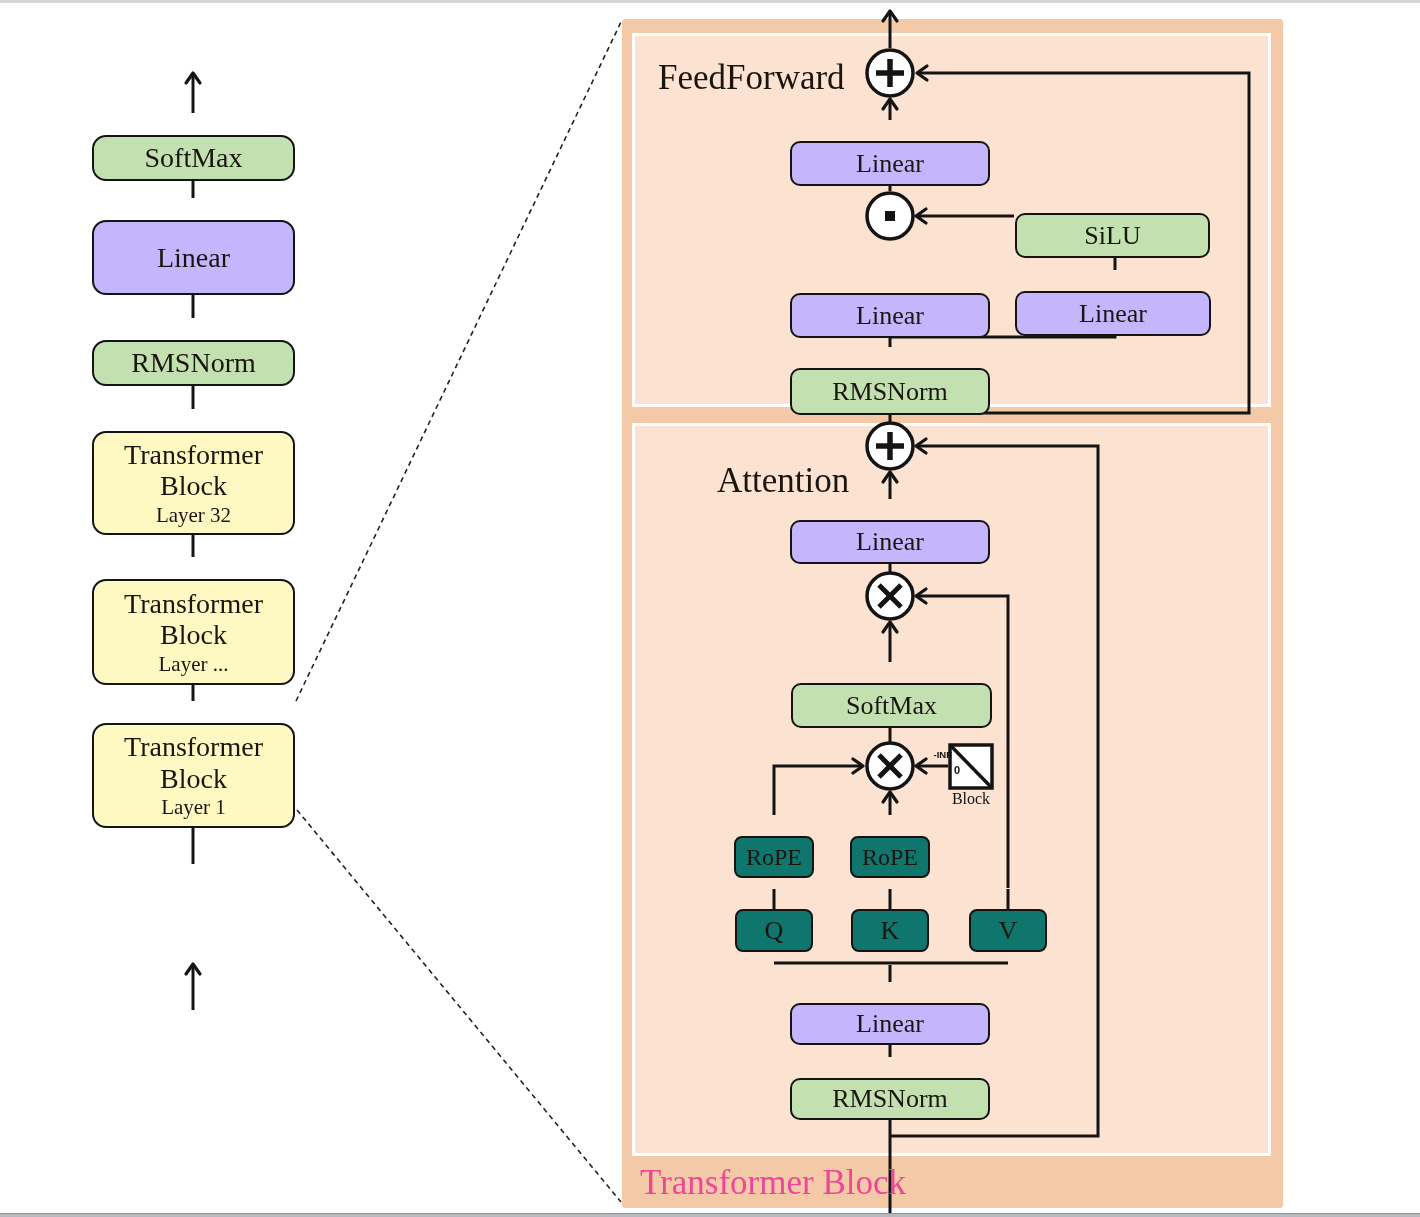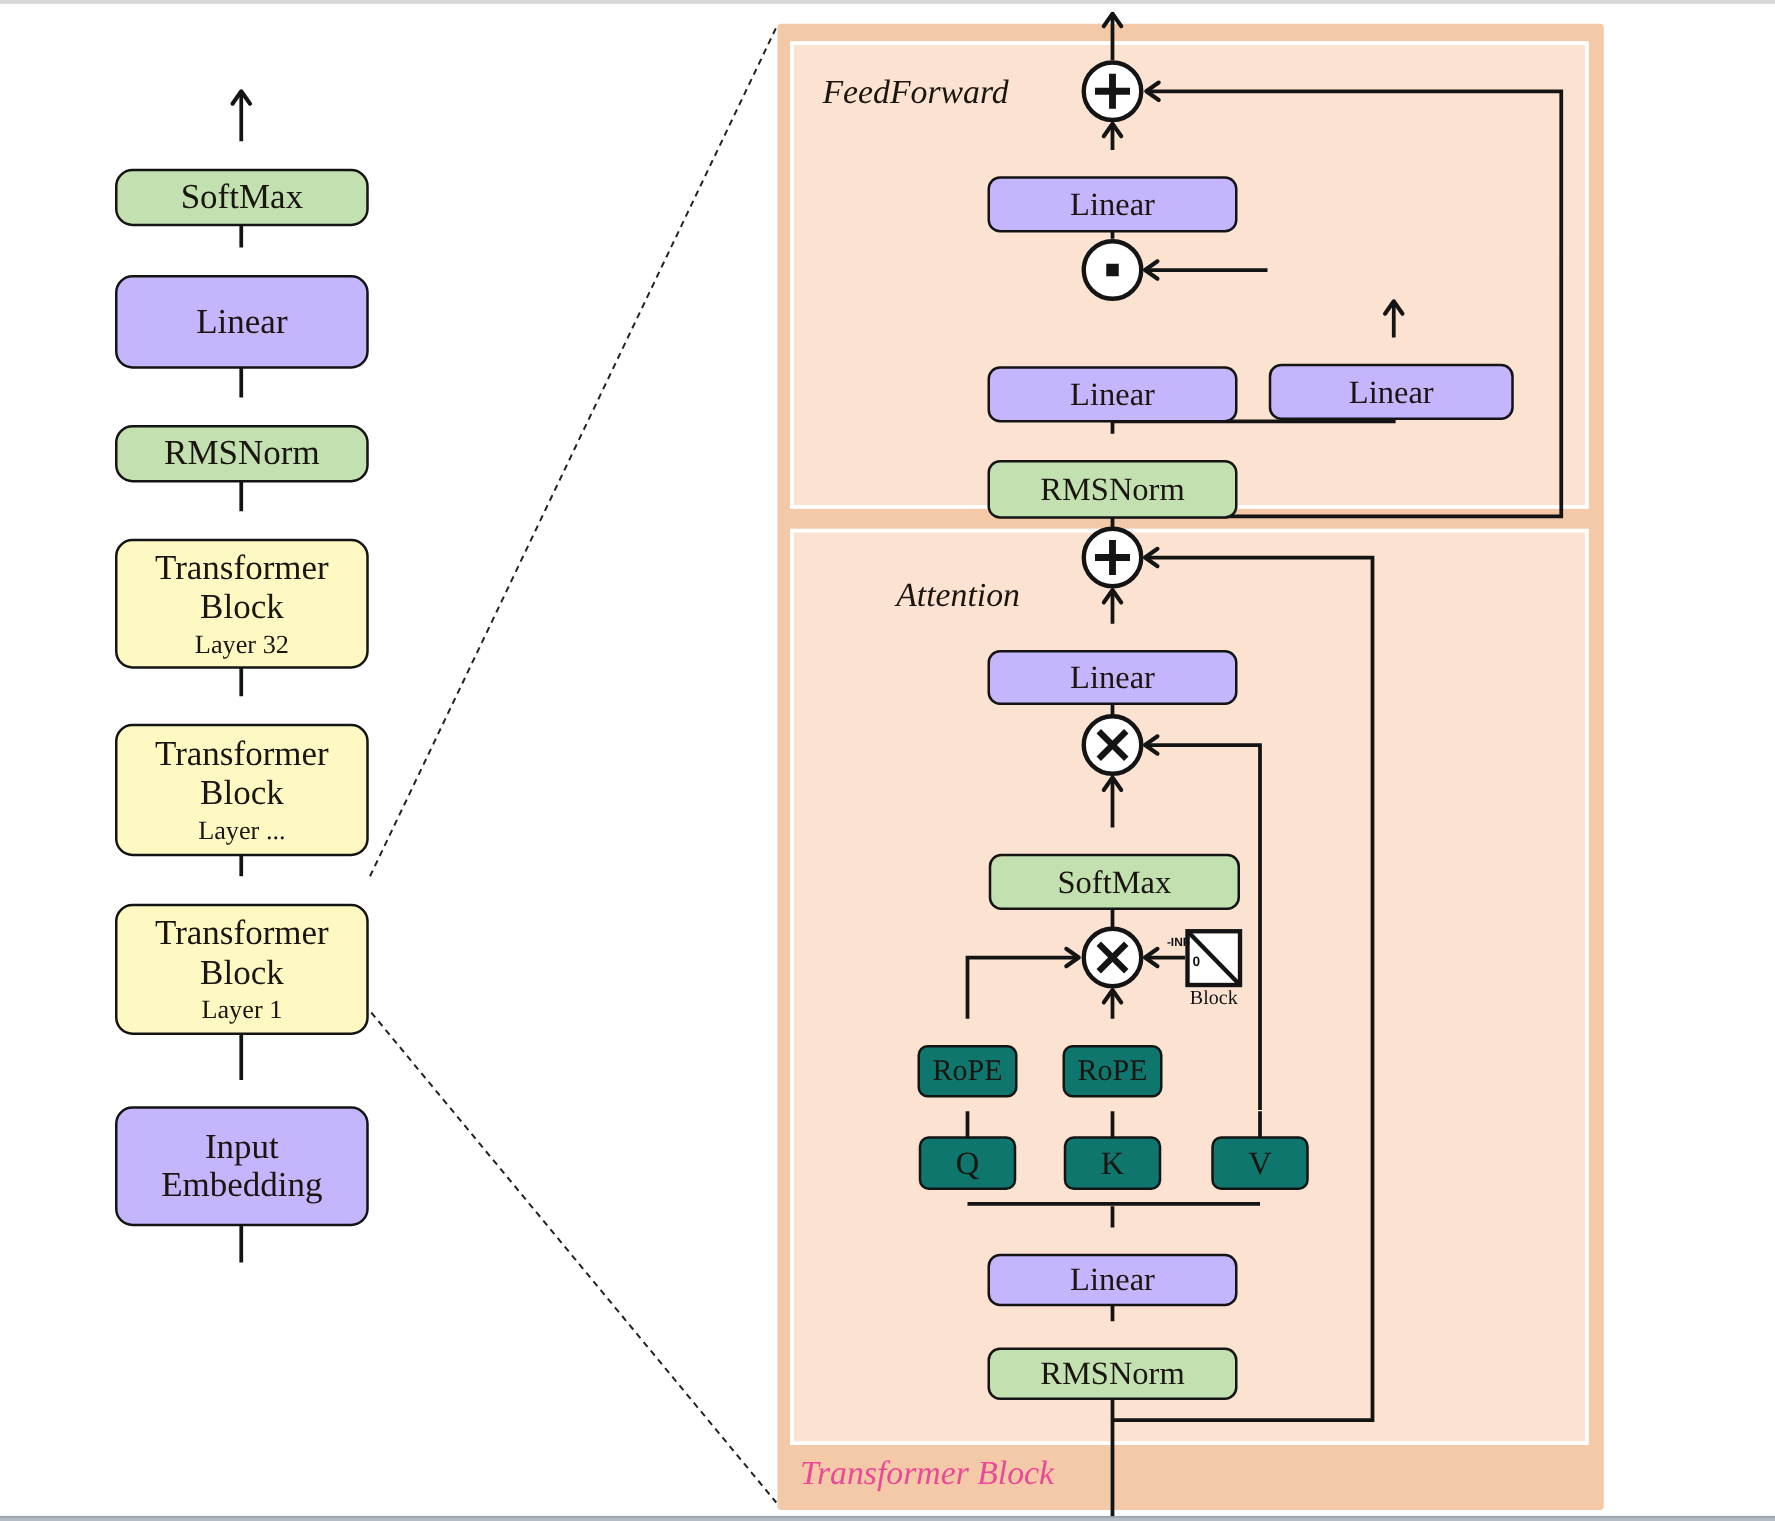--- a/index.html
+++ b/index.html
@@ -30,21 +30,21 @@
   .f24{font-size:24px}
   .sub{font-size:21px;margin-top:2px}
   .panel-outer{
     position:absolute;left:622px;top:16px;width:661px;height:1189px;
     background:#f3c9a7;z-index:1;border-radius:3px;
   }
   .panel-inner{
     position:absolute;background:#fbe2d1;border:3px solid #ffffff;
     box-sizing:border-box;z-index:1;
   }
-  .lbl{position:absolute;z-index:4;font-size:27px;white-space:nowrap;font-style:italic;}
+  .lbl{position:absolute;z-index:4;font-size:35px;white-space:nowrap;}
   .masktxt{position:absolute;z-index:4;font-family:"Liberation Sans","DejaVu Sans",sans-serif;color:#111;}
   svg.wires{position:absolute;left:0;top:0;z-index:2;}
 </style>
 </head>
 <body>
 
 <div class="canvas">
 
   <div class="panel-outer"></div>
   <div class="panel-inner" style="left:632px;top:30px;width:639px;height:374px;"></div>
@@ -157,27 +157,26 @@
   <div class="bx orange r14 f28" style="left:92px;top:556px;width:203px;height:106px;">
     <span style="display:block">Transformer</span>
     <span style="display:block">Block</span>
     <span class="sub">Layer ...</span>
   </div>
   <div class="bx orange r14 f28" style="left:92px;top:700px;width:203px;height:105px;">
     <span style="display:block">Transformer</span>
     <span style="display:block">Block</span>
     <span class="sub">Layer 1</span>
   </div>
-  <div class="bx blue r14 f28" style="left:92px;top:862px;width:203px;height:96px;">
-    <span style="display:block">Input</span>
-    <span style="display:block">Embedding</span>
-  </div>
 
   <div class="bx blue r10 f26" style="left:790px;top:118px;width:200px;height:45px;">
     <span>Linear</span>
+  </div>
+  <div class="bx green r10 f26" style="left:1015px;top:190px;width:195px;height:45px;">
+    <span>SiLU</span>
   </div>
   <div class="bx blue r10 f26" style="left:790px;top:270px;width:200px;height:45px;">
     <span>Linear</span>
   </div>
   <div class="bx blue r10 f26" style="left:1015px;top:268px;width:196px;height:45px;">
     <span>Linear</span>
   </div>
   <div class="bx green r10 f26" style="left:790px;top:345px;width:200px;height:47px;">
     <span>RMSNorm</span>
   </div>

